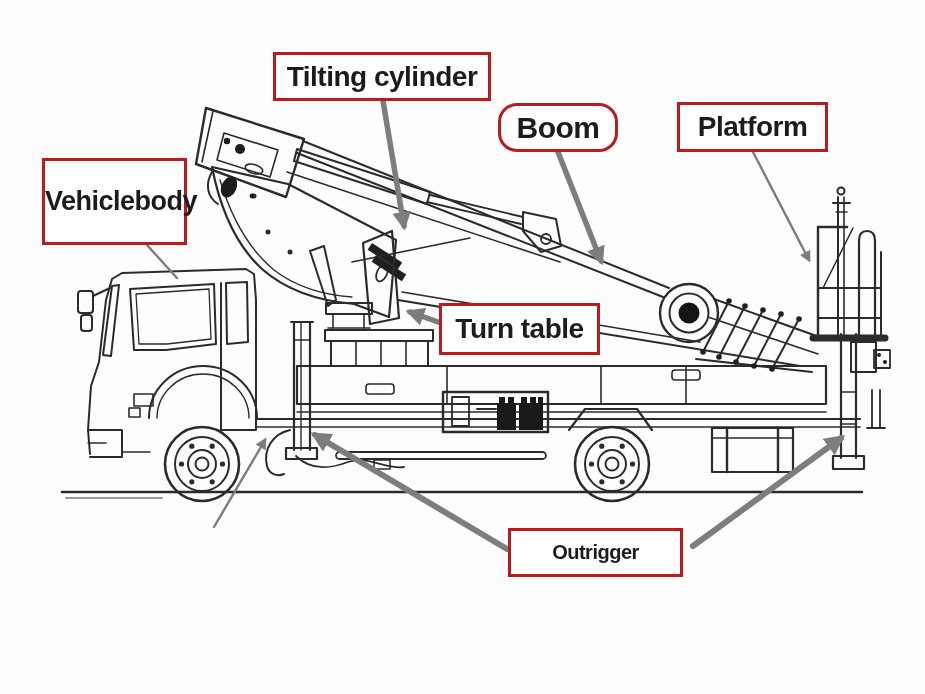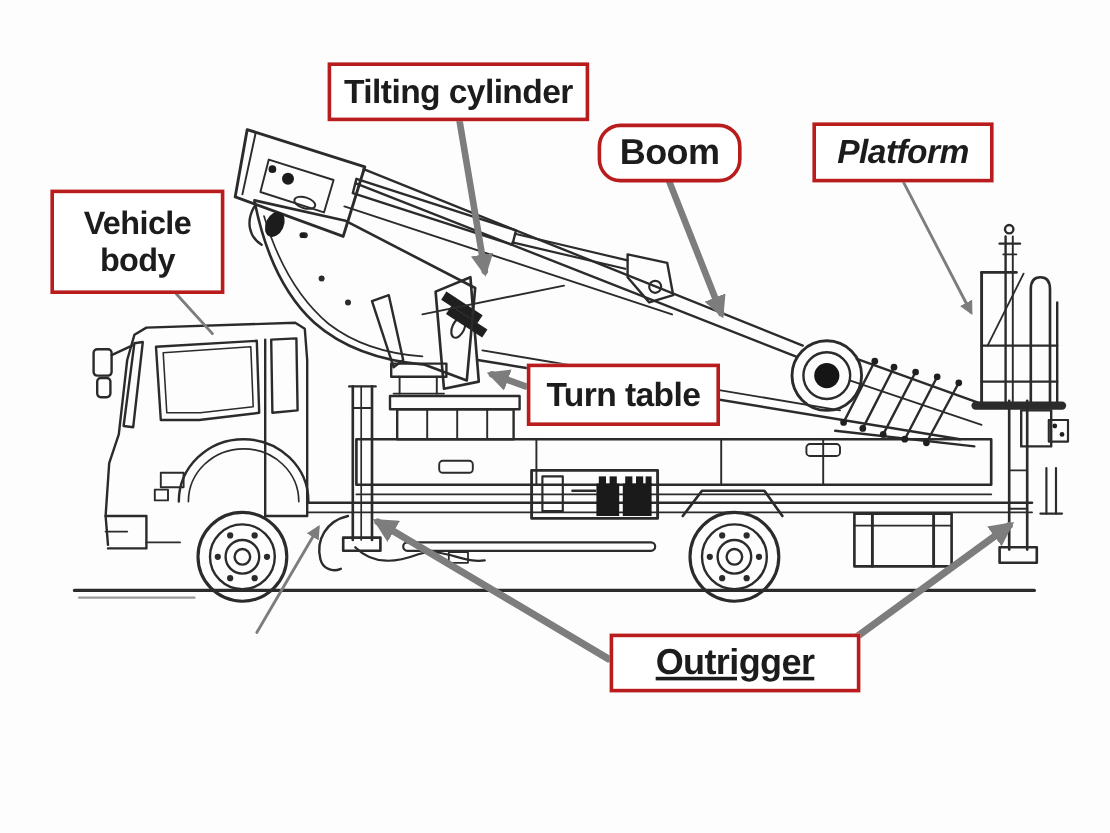--- a/index.html
+++ b/index.html
@@ -274,31 +274,31 @@
 </svg>
 
   <div class="label-box" style="left:273px;top:52px;width:218px;height:49px;font-size:28px;">
     <span>Tilting cylinder</span>
   </div>
 
   <div class="label-box" style="left:498px;top:103px;width:120px;height:49px;font-size:30px;border-radius:19px;">
     <span>Boom</span>
   </div>
 
-  <div class="label-box" style="left:677px;top:102px;width:151px;height:50px;font-size:28px;font-style:italic;">
+  <div class="label-box" style="left:677px;top:102px;width:151px;height:50px;font-size:28px;">
     <span>Platform</span>
   </div>
 
-  <div class="label-box" style="left:42px;top:158px;width:145px;height:87px;font-size:27px;flex-direction:column;">
+  <div class="label-box" style="left:42px;top:158px;width:145px;height:87px;font-size:27px;flex-direction:row;justify-content:space-between;">
     <span class="ln">Vehicle</span>
     <span class="ln">body</span>
   </div>
 
   <div class="label-box" style="left:439px;top:303px;width:161px;height:52px;font-size:28px;">
     <span>Turn table</span>
   </div>
 
 
-  <div class="label-box" style="left:508px;top:528px;width:209px;height:49px;font-size:30px;text-decoration:underline;">
+  <div class="label-box" style="left:508px;top:528px;width:175px;height:49px;font-size:20px;">
     <span>Outrigger</span>
   </div>
 
 </div>
 
 </body></html>

